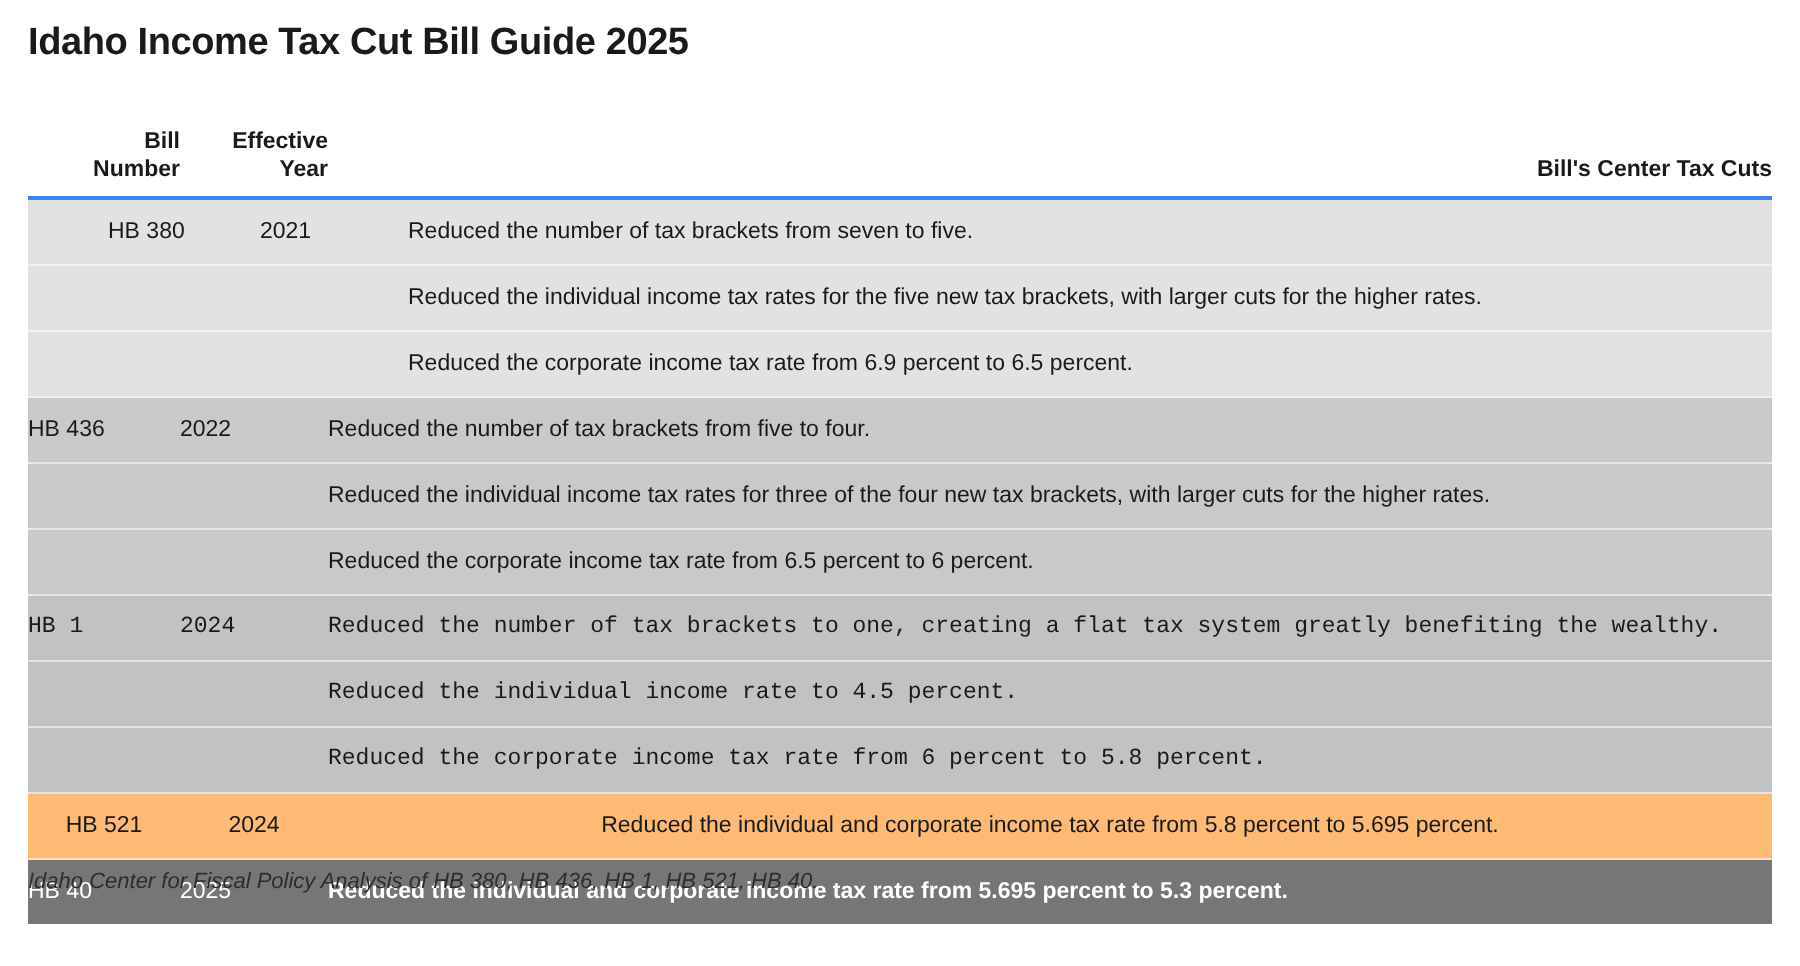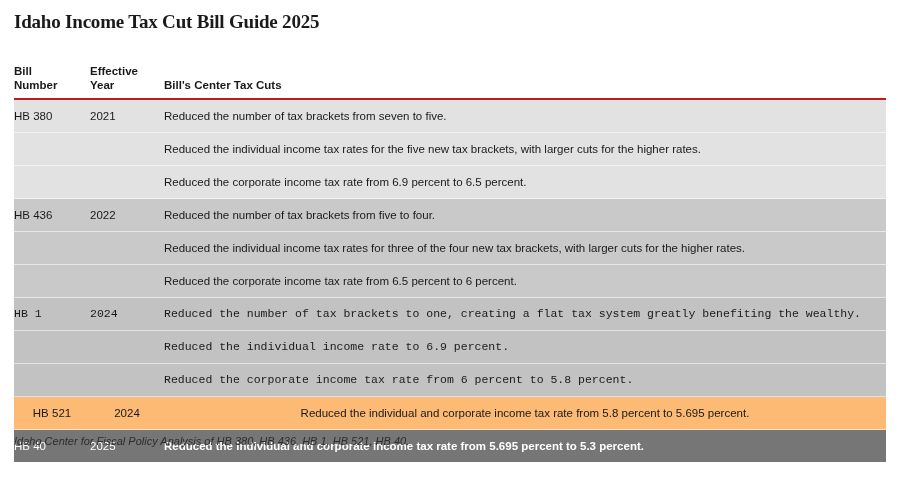--- a/index.html
+++ b/index.html
@@ -22,21 +22,20 @@
   }
   .title {
     position: absolute;
     left: 14px;
     top: 11px;
     font-size: 19px;
     font-weight: bold;
     color: #1a1a1a;
     letter-spacing: -0.2px;
     line-height: 22px;
-    font-family: Liberation Serif, serif;
   }
   .subtitle {
     position: absolute;
     left: 14px;
     top: 38px;
     width: 872px;
     font-size: 11.5px;
     color: #2d2d2d;
     line-height: 15px;
     font-weight: 400;
@@ -46,47 +45,47 @@
     left: 14px;
     top: 64px;
     width: 872px;
   }
   table.data {
     border-collapse: collapse;
     width: 872px;
     table-layout: fixed;
   }
   table.data th {
-    text-align: left;
+    text-align: right;
     vertical-align: bottom;
     font-size: 11.5px;
     font-weight: bold;
     color: #1a1a1a;
     padding: 0 0 6px 0;
     line-height: 14px;
-    border-bottom: 2px solid #b91c1c;
+    border-bottom: 2px solid #3b82f6;
     background: #ffffff;
   }
   th.c-bill   { width: 76px; padding-left: 8px; }
   th.c-year   { width: 74px; }
   th.c-desc   { width: 722px; padding-left: 14px; }
   table.data td {
     font-size: 11.5px;
     color: #1a1a1a;
     padding: 9px 0 9px 0;
     line-height: 14px;
     vertical-align: middle;
     border-bottom: 1px solid rgba(255,255,255,0.55);
     white-space: nowrap;
   }
   td.c-bill { padding-left: 8px; width: 76px; }
   td.c-year { width: 74px; }
   td.c-desc { padding-left: 14px; width: 722px; }
 
-  tr.shade-1 td { background: #e2e2e2; }
+  tr.shade-1 td { background: #e2e2e2; padding-left: 40px; }
   tr.shade-2 td { background: #c9c9c9; }
   tr.shade-3 td { background: #c2c2c2; font-family: Liberation Mono, monospace; }
   tr.shade-4 td { background: #fdba74; text-align: center; }
   tr.shade-5 td { background: #767676; color: #ffffff; font-weight: bold; }
   tr.shade-4 td.c-bill, tr.shade-4 td.c-year { font-weight: normal; }
   tr.group-start td.c-bill, tr.group-start td.c-year { font-weight: normal; }
   tr.shade-5 td.c-desc { font-weight: bold; }
   tr.last-row td { border-bottom: none; }
 
   .notes {
@@ -172,21 +171,21 @@
             <td class="c-desc">Reduced the corporate income tax rate from 6.5 percent to 6 percent.</td>
           </tr>
           <tr class="shade-3 group-start">
             <td class="c-bill">HB 1</td>
             <td class="c-year">2024</td>
             <td class="c-desc">Reduced the number of tax brackets to one, creating a flat tax system greatly benefiting the wealthy.</td>
           </tr>
           <tr class="shade-3">
             <td class="c-bill"></td>
             <td class="c-year"></td>
-            <td class="c-desc">Reduced the individual income rate to 6.9 percent.</td>
+            <td class="c-desc">Reduced the individual income rate to 4.5 percent.</td>
           </tr>
           <tr class="shade-3">
             <td class="c-bill"></td>
             <td class="c-year"></td>
             <td class="c-desc">Reduced the corporate income tax rate from 6 percent to 5.8 percent.</td>
           </tr>
           <tr class="shade-4 group-start">
             <td class="c-bill">HB 521</td>
             <td class="c-year">2024</td>
             <td class="c-desc">Reduced the individual and corporate income tax rate from 5.8 percent to 5.695 percent.</td>

